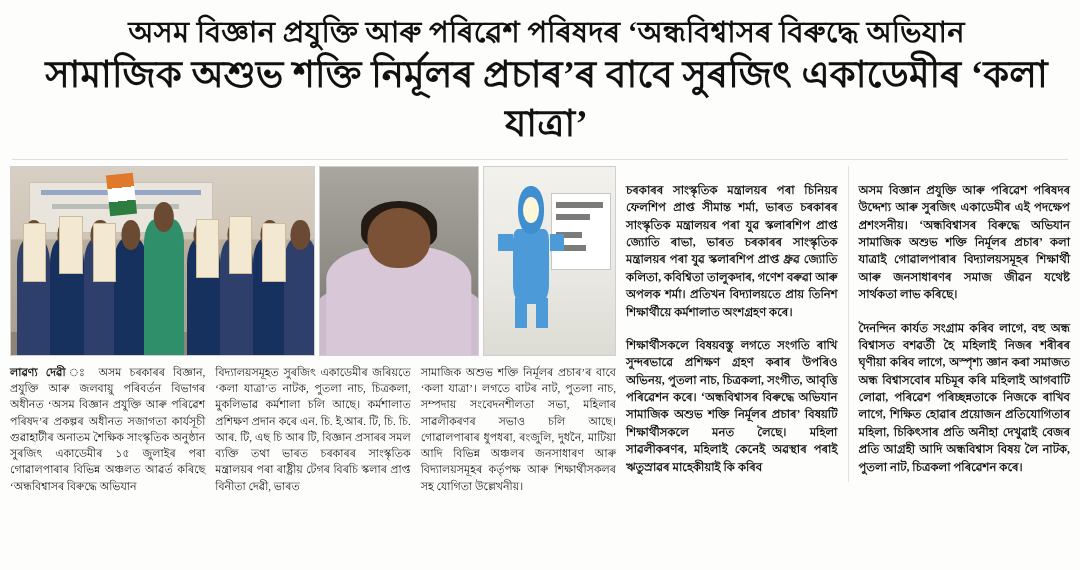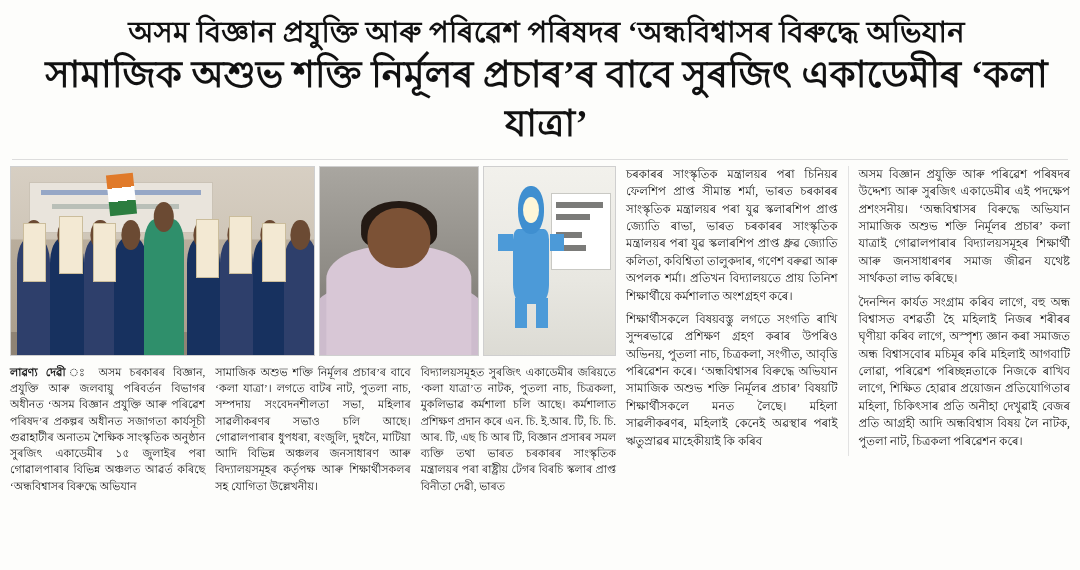--- a/index.html
+++ b/index.html
@@ -250,21 +250,21 @@
     box-sizing: border-box;
   }
   .art-col {
     flex: 1 1 0;
     font-family: "Liberation Serif", serif;
     font-size: 11.6px;
     line-height: 1.5;
     text-align: justify;
     color: #141414;
   }
-  .art-col p { margin: 0 0 6px 0; }
+  .art-col p { margin: 16px 0 6px 0; font-weight: bold; }
   .col-sep {
     width: 1px;
     background: #e2e2e2;
   }
 </style>
 </head>
 <body>
 
 <div id="page">
 
@@ -347,24 +347,24 @@
           <div class="puppet-leg" style="left:40%"></div>
         </div>
 
       </div>
 
       <div class="caption-cols">
         <div class="cap-col">
           <b>লাৱণ্য দেৱী</b><span> ঃ অসম চৰকাৰৰ বিজ্ঞান, প্ৰযুক্তি আৰু জলবায়ু পৰিবৰ্তন বিভাগৰ অধীনত ‘অসম বিজ্ঞান প্ৰযুক্তি আৰু পৰিৱেশ পৰিষদ’ৰ প্ৰকল্পৰ অধীনত সজাগতা কাৰ্যসূচী গুৱাহাটীৰ অনাতম শৈক্ষিক সাংস্কৃতিক অনুষ্ঠান সুৰজিৎ একাডেমীৰ ১৫ জুলাইৰ পৰা গোৱালপাৰাৰ বিভিন্ন অঞ্চলত আৱৰ্ত কৰিছে ‘অন্ধবিশ্বাসৰ বিৰুদ্ধে অভিযান</span>
         </div>
         <div class="cap-col">
+          <span>বিদ্যালয়সমূহত সুৰজিৎ একাডেমীৰ জৰিয়তে ‘কলা যাত্ৰা’ত নাটক, পুতলা নাচ, চিত্ৰকলা, মুকলিভাৱ কৰ্মশালা চলি আছে। কৰ্মশালাত প্ৰশিক্ষণ প্ৰদান কৰে এন. চি. ই.আৰ. টি, চি. চি. আৰ. টি, এছ চি আৰ টি, বিজ্ঞান প্ৰসাৰৰ সমল ব্যক্তি তথা ভাৰত চৰকাৰৰ সাংস্কৃতিক মন্ত্ৰালয়ৰ পৰা ৰাষ্ট্ৰীয় টেগৰ বিৰচি স্কলাৰ প্ৰাপ্ত বিনীতা দেৱী, ভাৰত</span>
+        </div>
+        <div class="cap-col">
           <span>সামাজিক অশুভ শক্তি নিৰ্মূলৰ প্ৰচাৰ’ৰ বাবে ‘কলা যাত্ৰা’। লগতে বাটৰ নাট, পুতলা নাচ, সম্পদায় সংবেদনশীলতা সভা, মহিলাৰ সাৱলীকৰণৰ সভাও চলি আছে। গোৱালপাৰাৰ ধুপধৰা, ৰংজুলি, দুধনৈ, মাটিয়া আদি বিভিন্ন অঞ্চলৰ জনসাধাৰণ আৰু বিদ্যালয়সমূহৰ কৰ্তৃপক্ষ আৰু শিক্ষাৰ্থীসকলৰ সহ যোগিতা উল্লেখনীয়।</span>
-        </div>
-        <div class="cap-col">
-          <span>বিদ্যালয়সমূহত সুৰজিৎ একাডেমীৰ জৰিয়তে ‘কলা যাত্ৰা’ত নাটক, পুতলা নাচ, চিত্ৰকলা, মুকলিভাৱ কৰ্মশালা চলি আছে। কৰ্মশালাত প্ৰশিক্ষণ প্ৰদান কৰে এন. চি. ই.আৰ. টি, চি. চি. আৰ. টি, এছ চি আৰ টি, বিজ্ঞান প্ৰসাৰৰ সমল ব্যক্তি তথা ভাৰত চৰকাৰৰ সাংস্কৃতিক মন্ত্ৰালয়ৰ পৰা ৰাষ্ট্ৰীয় টেগৰ বিৰচি স্কলাৰ প্ৰাপ্ত বিনীতা দেৱী, ভাৰত</span>
         </div>
       </div>
     </div>
 
     <div class="article-cols">
       <div class="art-col">
         <p>চৰকাৰৰ সাংস্কৃতিক মন্ত্ৰালয়ৰ পৰা চিনিয়ৰ ফেলশিপ প্ৰাপ্ত সীমান্ত শৰ্মা, ভাৰত চৰকাৰৰ সাংস্কৃতিক মন্ত্ৰালয়ৰ পৰা যুৱ স্কলাৰশিপ প্ৰাপ্ত জ্যোতি ৰাভা, ভাৰত চৰকাৰৰ সাংস্কৃতিক মন্ত্ৰালয়ৰ পৰা যুৱ স্কলাৰশিপ প্ৰাপ্ত ধ্ৰুৱ জ্যোতি কলিতা, কবিশ্বিতা তালুকদাৰ, গণেশ বৰুৱা আৰু অপলক শৰ্মা। প্ৰতিখন বিদ্যালয়তে প্ৰায় তিনিশ শিক্ষাৰ্থীয়ে কৰ্মশালাত অংশগ্ৰহণ কৰে।</p>
         <p>শিক্ষাৰ্থীসকলে বিষয়বস্তু লগতে সংগতি ৰাখি সুন্দৰভাৱে প্ৰশিক্ষণ গ্ৰহণ কৰাৰ উপৰিও অভিনয়, পুতলা নাচ, চিত্ৰকলা, সংগীত, আবৃত্তি পৰিৱেশন কৰে। ‘অন্ধবিশ্বাসৰ বিৰুদ্ধে অভিযান সামাজিক অশুভ শক্তি নিৰ্মূলৰ প্ৰচাৰ’ বিষয়টি শিক্ষাৰ্থীসকলে মনত লৈছে। মহিলা সাৱলীকৰণৰ, মহিলাই কেনেই অৱস্থাৰ পৰাই ঋতুস্ৰাৱৰ মাহেকীয়াই কি কৰিব</p>
       </div>
       <div class="col-sep"></div>

